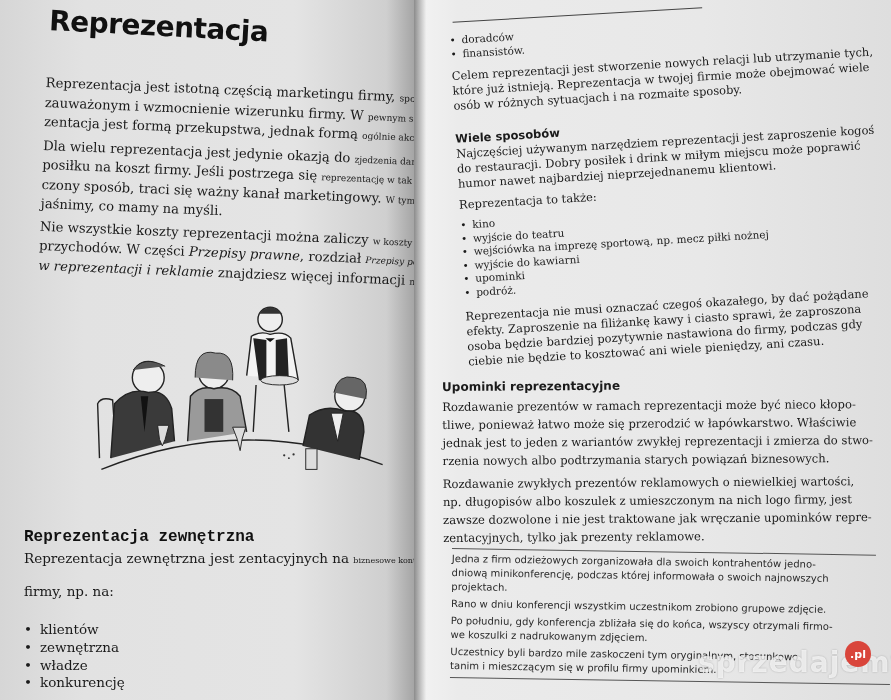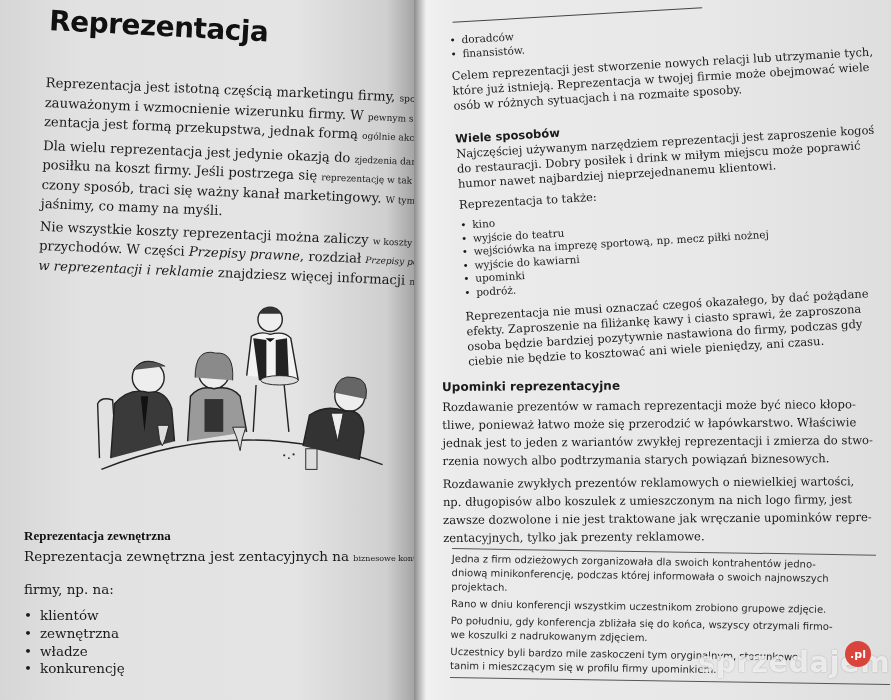--- a/index.html
+++ b/index.html
@@ -11,23 +11,23 @@
 
   .h1{position:absolute;left:50px;top:4px;font-family:"DejaVu Sans",sans-serif;font-weight:bold;font-size:28px;transform:rotate(3deg);transform-origin:left top;color:#111;letter-spacing:-0.5px;}
   .left-body{position:absolute;left:46px;top:74px;width:375px;transform:rotate(2.3deg);transform-origin:left top;font-size:13.2px;line-height:18.5px;}
   .left-body p{margin:0 0 4px 0;white-space:nowrap;}
   .left-body .small{font-size:9px;}
   .left-body i{font-style:italic;}
 
   .illustration{position:absolute;left:92px;top:290px;width:300px;height:190px;}
 
   .left-section{position:absolute;left:24px;top:528px;width:400px;}
-  .h2{font-family:Liberation Serif, serif;font-size:13px;font-weight:bold;color:#111;}
+  .h2{font-family:Liberation Mono, monospace;font-size:16px;font-weight:bold;color:#111;}
   .left-section .para{font-size:13.5px;line-height:19px;margin-top:3px;white-space:nowrap;}
-  .left-section ul{margin:8px 0 0 0;padding:0;list-style:none;}
+  .left-section ul{margin:20px 0 0 0;padding:0;list-style:none;}
   .left-section li{font-size:13.5px;line-height:17.8px;padding-left:16px;position:relative;}
   .left-section li::before{content:"•";position:absolute;left:0;}
   .tiny{font-size:8px;}
 
   .right-body{position:absolute;left:448px;top:12px;width:430px;transform:rotate(-3.3deg);transform-origin:left top;font-size:11.5px;line-height:15px;}
   .right-body .topline{position:absolute;left:4px;top:10px;width:250px;height:1px;background:#444;}
   .right-body ul{margin:0;padding:0;list-style:none;}
   .right-body li{padding-left:12px;position:relative;font-size:10.5px;line-height:13.5px;}
   .right-body li::before{content:"•";position:absolute;left:0;}
   .right-body p{margin:0;}

